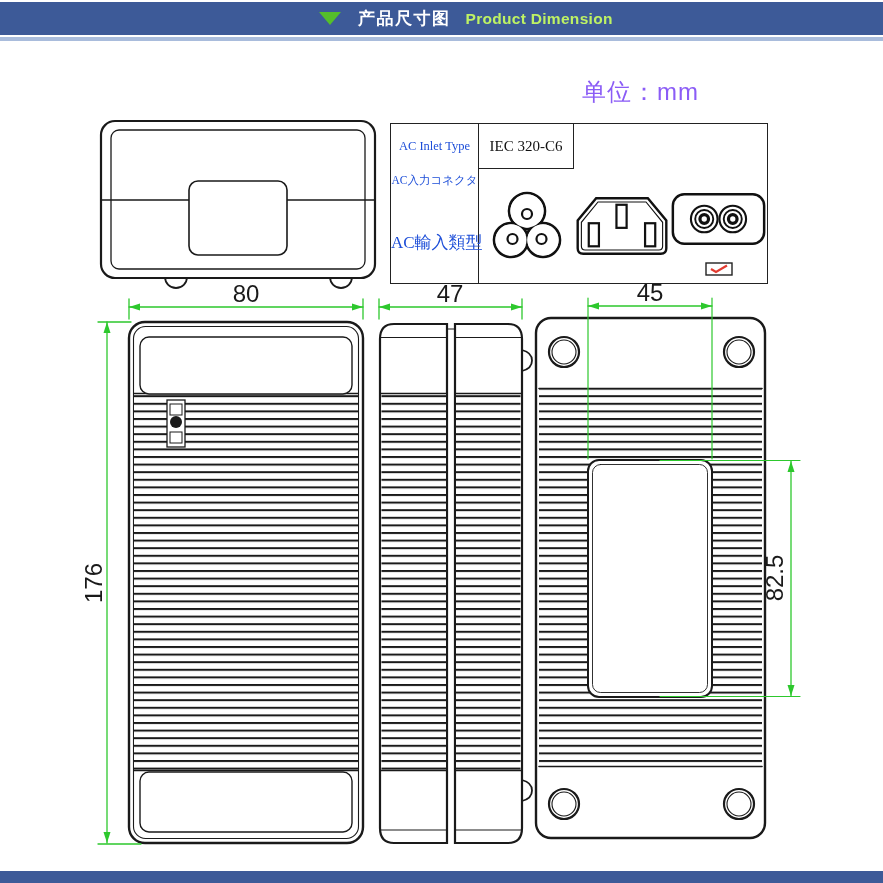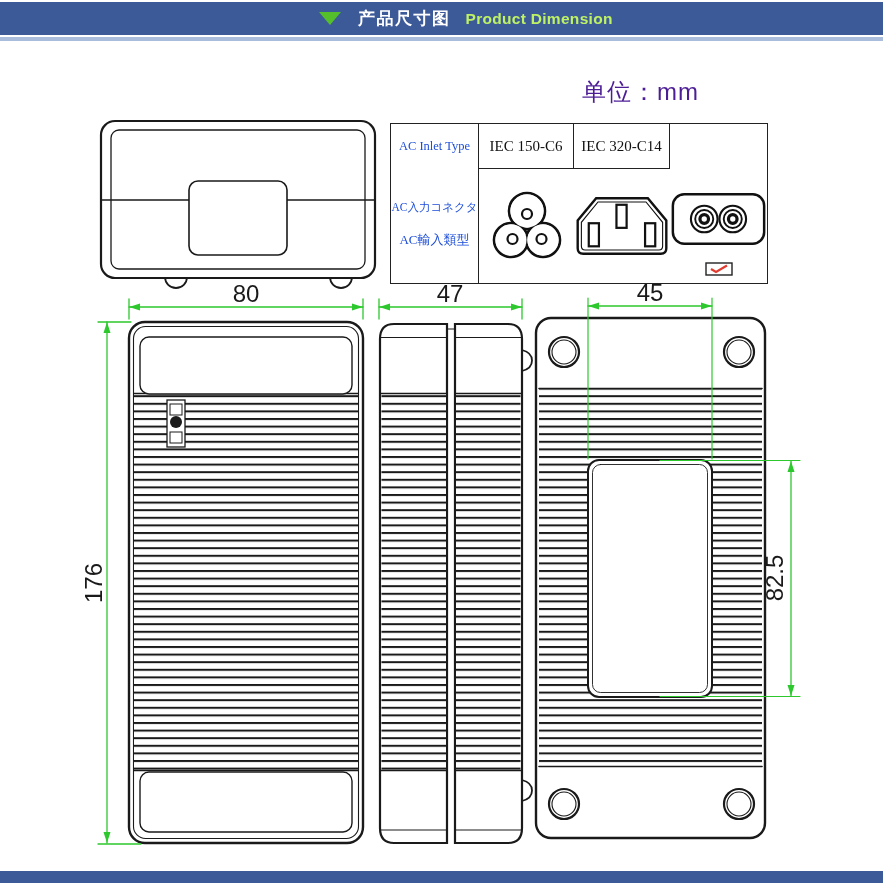--- a/index.html
+++ b/index.html
@@ -10,30 +10,30 @@
   
   .header-bar{position:absolute;left:0;top:2px;width:883px;height:33px;
               background:#3D5A98;display:flex;align-items:center;}
   .tri{width:0;height:0;border-left:11px solid transparent;border-right:11px solid transparent;
        border-top:13px solid #55BE2B;margin-left:319px;}
   .h-zh{color:#fff;font-weight:bold;font-size:17px;letter-spacing:1.5px;margin-left:17px;}
   .h-en{color:#bef264;font-weight:bold;font-size:15.5px;letter-spacing:.3px;margin-left:15px;}
   .header-underline{position:absolute;left:0;top:37px;width:883px;height:4px;background:#A9BCDC;}
   .footer-bar{position:absolute;left:0;top:871px;width:883px;height:12px;background:#3D5A98;}
 
-  .unit-note{position:absolute;left:582px;top:76px;font-size:24px;color:#4c1d95;letter-spacing:1px;}
+  .unit-note{position:absolute;left:582px;top:76px;font-size:24px;color:#8b5cf6;letter-spacing:1px;}
 
   
   .inlet-table{position:absolute;left:390px;top:123px;display:grid;
                grid-template-columns:88px 95px 96px 97px;grid-template-rows:45px 114px;
                border:1.5px solid #222;background:#fff;}
   .t-rowlabel{grid-row:1/3;grid-column:1;border-right:1px solid #222;position:relative;
               font-family:"Liberation Serif",serif;font-size:12.5px;color:#1d4ed8;}
   .t-rowlabel span{position:absolute;left:0;width:100%;text-align:center;white-space:nowrap;}
-  .rl-1{top:15px;} .rl-2{top:76px;font-size:11.5px;} .rl-3{top:107px;font-size:13px;}
+  .rl-1{top:15px;} .rl-2{top:49px;font-size:11.5px;} .rl-3{top:107px;font-size:17px;}
   .t-head{grid-row:1;display:flex;align-items:center;justify-content:center;
           border-bottom:1px solid #222;font-family:"Liberation Serif",serif;font-size:15px;color:#111;}
   .t-head.c0{grid-column:2;border-right:1px solid #222;}
   .t-head.c1{grid-column:3;border-right:1px solid #222;}
   .t-head.c2{grid-column:4;}
   .t-icons{grid-row:2;grid-column:2/5;display:flex;}
   .icon-cell{position:relative;display:flex;align-items:center;justify-content:center;}
   .icon-cell.w0{width:95px;} .icon-cell.w1{width:96px;} .icon-cell.w2{width:97px;}
   .icon-cell.w2 svg.connector{margin-bottom:14px;}
   .check-box{position:absolute;left:50%;transform:translateX(-50%);bottom:7px;}
@@ -54,24 +54,21 @@
 
   <div class="unit-note">单位：mm</div>
 
   <div class="inlet-table">
     <div class="t-rowlabel">
       <span class="rl-1">AC Inlet Type</span>
       <span class="rl-2">AC入力コネクタ</span>
       <span class="rl-3">AC輸入類型</span>
     </div>
     <div class="t-head c0">
-      <span>IEC 150-C6</span>
-    </div>
-    <div class="t-head c1">
-      <span>IEC 320-C14</span>
+      <span>IEC 320-C6</span>
     </div>
     <div class="t-icons">
       <div class="icon-cell w0">
         <svg class="connector" width="92" height="80" viewBox="0 0 92 80">
           <g stroke="#111" stroke-width="2.6" fill="#fff">
             <circle cx="46" cy="25" r="18"></circle>
               <circle cx="30" cy="54" r="17"></circle>
               <circle cx="62" cy="54" r="17"></circle>
           </g>
           <g fill="#fff" stroke="none">

